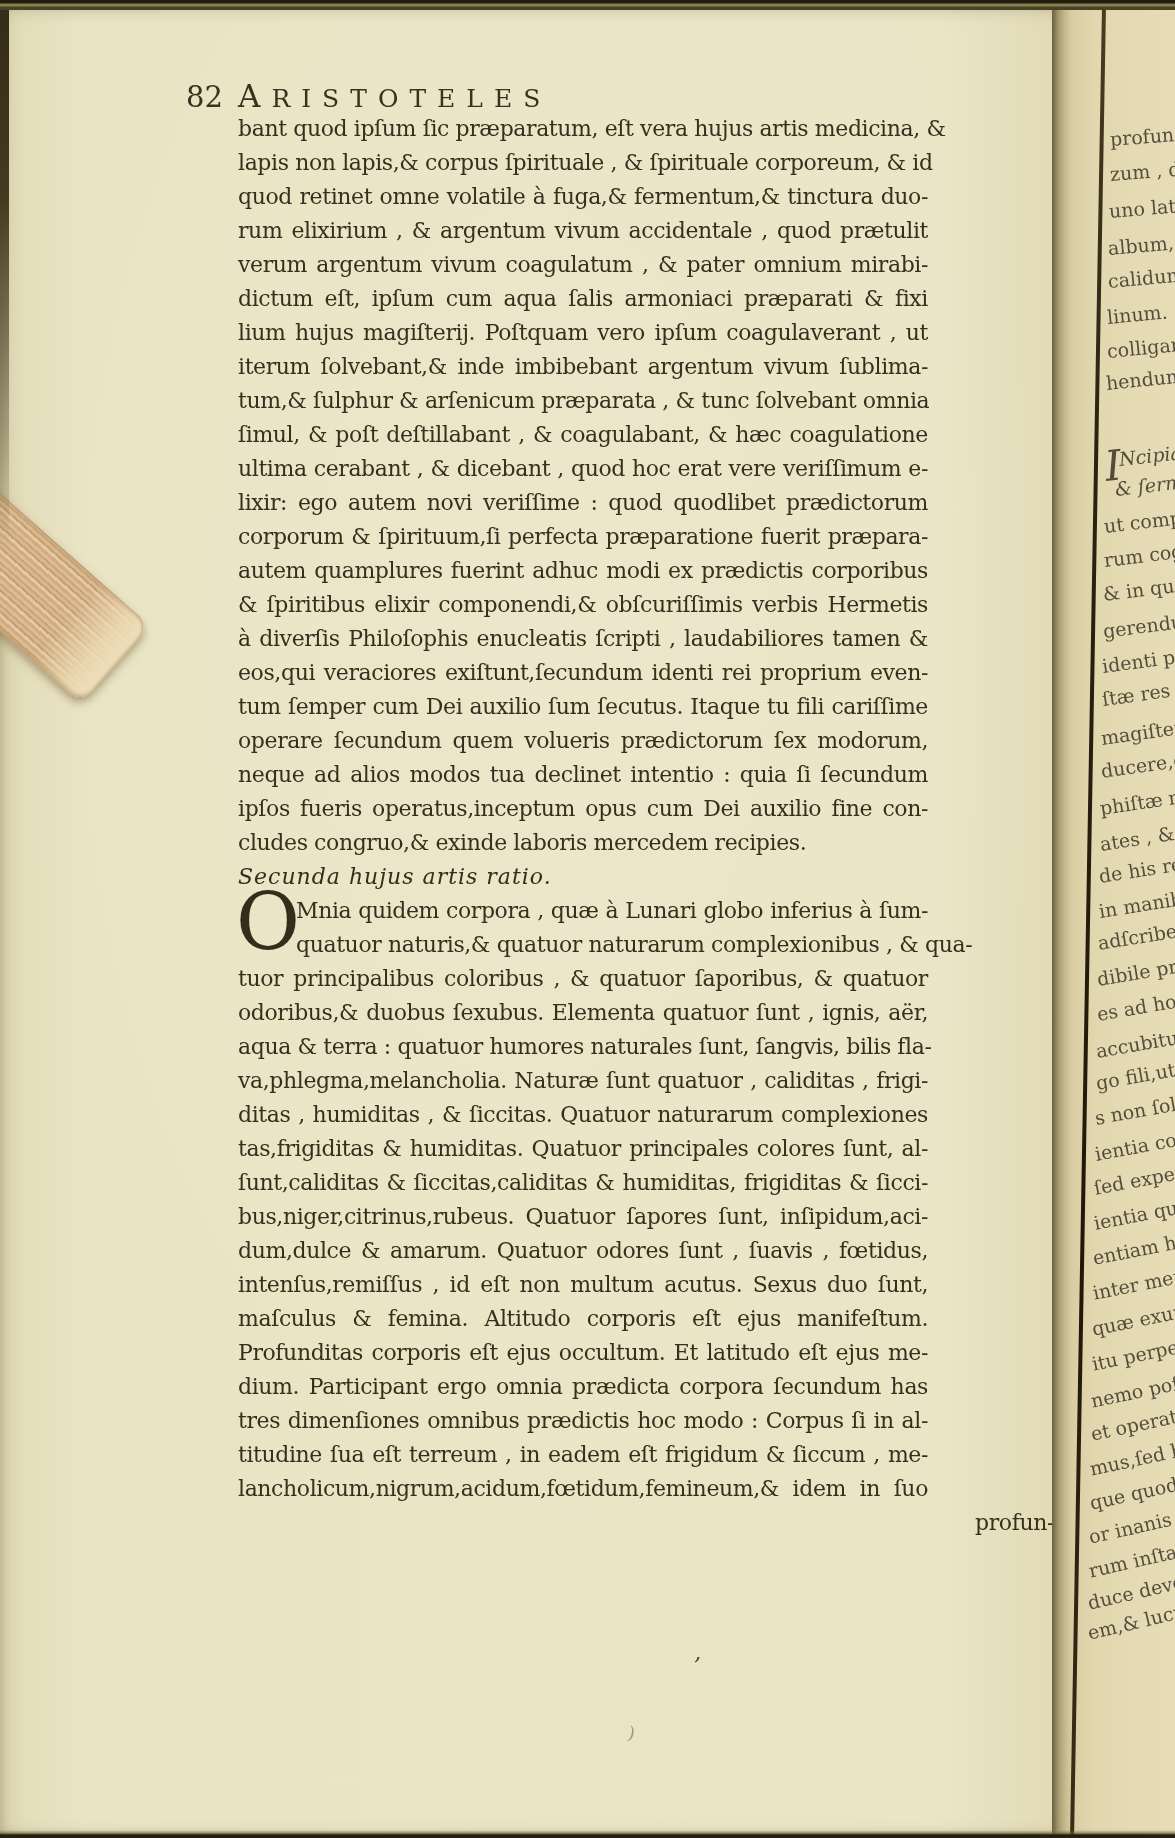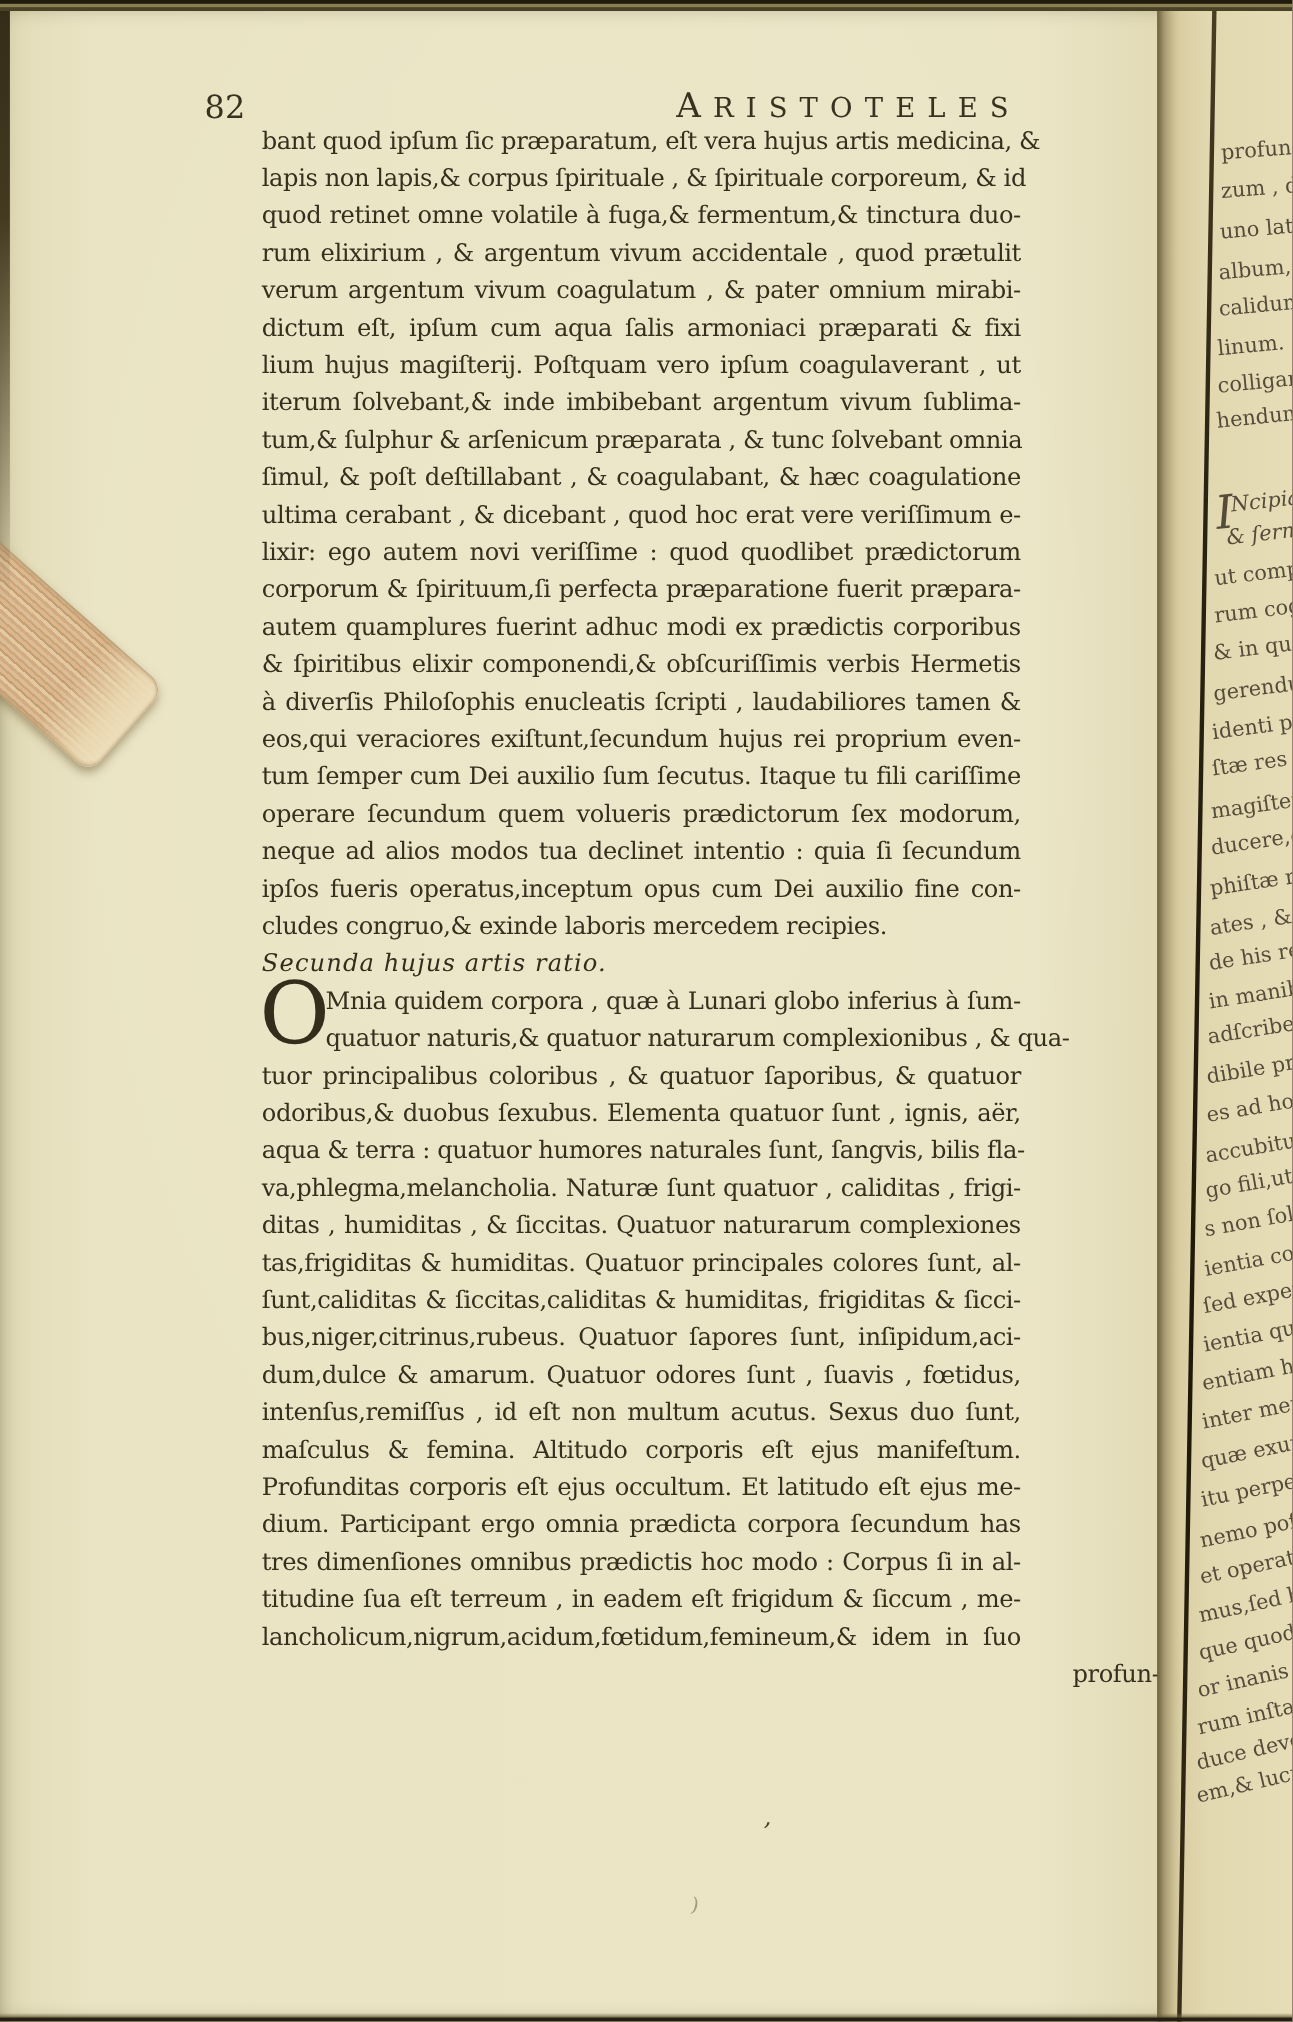--- a/index.html
+++ b/index.html
@@ -10,21 +10,21 @@
   .page{position:absolute;inset:0;
         background:
           radial-gradient(ellipse at 45% 35%, rgba(255,255,255,.10), rgba(255,255,255,0) 60%),
           linear-gradient(to right,#e2dbb6 0,#eae4c4 7%,#ebe5c6 80%,#ddd4ab 96%,#c9bd92 100%),
           #e8e2c0;
         box-shadow:inset 0 16px 20px -14px rgba(80,70,40,.6),
                    inset 14px 0 26px -20px rgba(80,70,40,.5),
                    inset 0 -12px 16px -12px rgba(80,70,40,.35);}
 
   .pagenum{position:absolute;left:186px;top:80px;font-size:29px;color:#3a3220;}
-  .runhead{position:absolute;left:238px;top:78px;width:690px;text-align:right;
+  .runhead{position:absolute;left:238px;top:78px;width:690px;text-align:left;
            font-size:25px;letter-spacing:11px;color:#3a3220;}
   .runhead::first-letter{font-size:31px;}
 
   .textblock{position:absolute;left:238px;top:112px;width:690px;color:#372f1e;
              font-size:22px;letter-spacing:-0.4px;}
   .line{height:34px;line-height:34px;text-align:justify;text-align-last:justify;
         white-space:nowrap;}
   .para1 .line:last-child{text-align-last:left;}
   .heading{height:34px;line-height:34px;font-style:italic;
            font-size:22px;letter-spacing:1px;color:#352d1c;}
@@ -89,21 +89,21 @@
           <div class="line">lium hujus magiſterij.  Poſtquam vero ipſum coagulaverant , ut</div>
           <div class="line">iterum ſolvebant,&amp; inde imbibebant argentum vivum ſublima-</div>
           <div class="line">tum,&amp; ſulphur &amp; arſenicum præparata , &amp; tunc ſolvebant omnia</div>
           <div class="line">ſimul, &amp; poſt deſtillabant , &amp; coagulabant, &amp; hæc coagulatione</div>
           <div class="line">ultima cerabant , &amp; dicebant , quod hoc erat vere veriſſimum e-</div>
           <div class="line">lixir:  ego autem novi veriſſime :  quod quodlibet prædictorum</div>
           <div class="line">corporum &amp; ſpirituum,ſi perfecta præparatione fuerit præpara-</div>
           <div class="line">autem quamplures fuerint adhuc modi ex prædictis corporibus</div>
           <div class="line">&amp; ſpiritibus elixir componendi,&amp; obſcuriſſimis verbis Hermetis</div>
           <div class="line">à diverſis Philoſophis enucleatis ſcripti , laudabiliores tamen &amp;</div>
-          <div class="line">eos,qui veraciores exiſtunt,ſecundum hujus rei proprium even-</div>
+          <div class="line">eos,qui veraciores exiſtunt,ſecundum identi rei proprium even-</div>
           <div class="line">tum ſemper cum Dei auxilio ſum ſecutus.  Itaque tu fili cariſſime</div>
           <div class="line">operare ſecundum quem volueris prædictorum ſex modorum,</div>
           <div class="line">neque ad alios modos tua declinet intentio :  quia ſi ſecundum</div>
           <div class="line">ipſos fueris operatus,inceptum opus cum Dei auxilio fine con-</div>
           <div class="line">cludes congruo,&amp; exinde laboris mercedem recipies.</div>
         </div>
 
       <div class="heading">Secunda hujus artis ratio.</div>
 
       <div class="para2">

